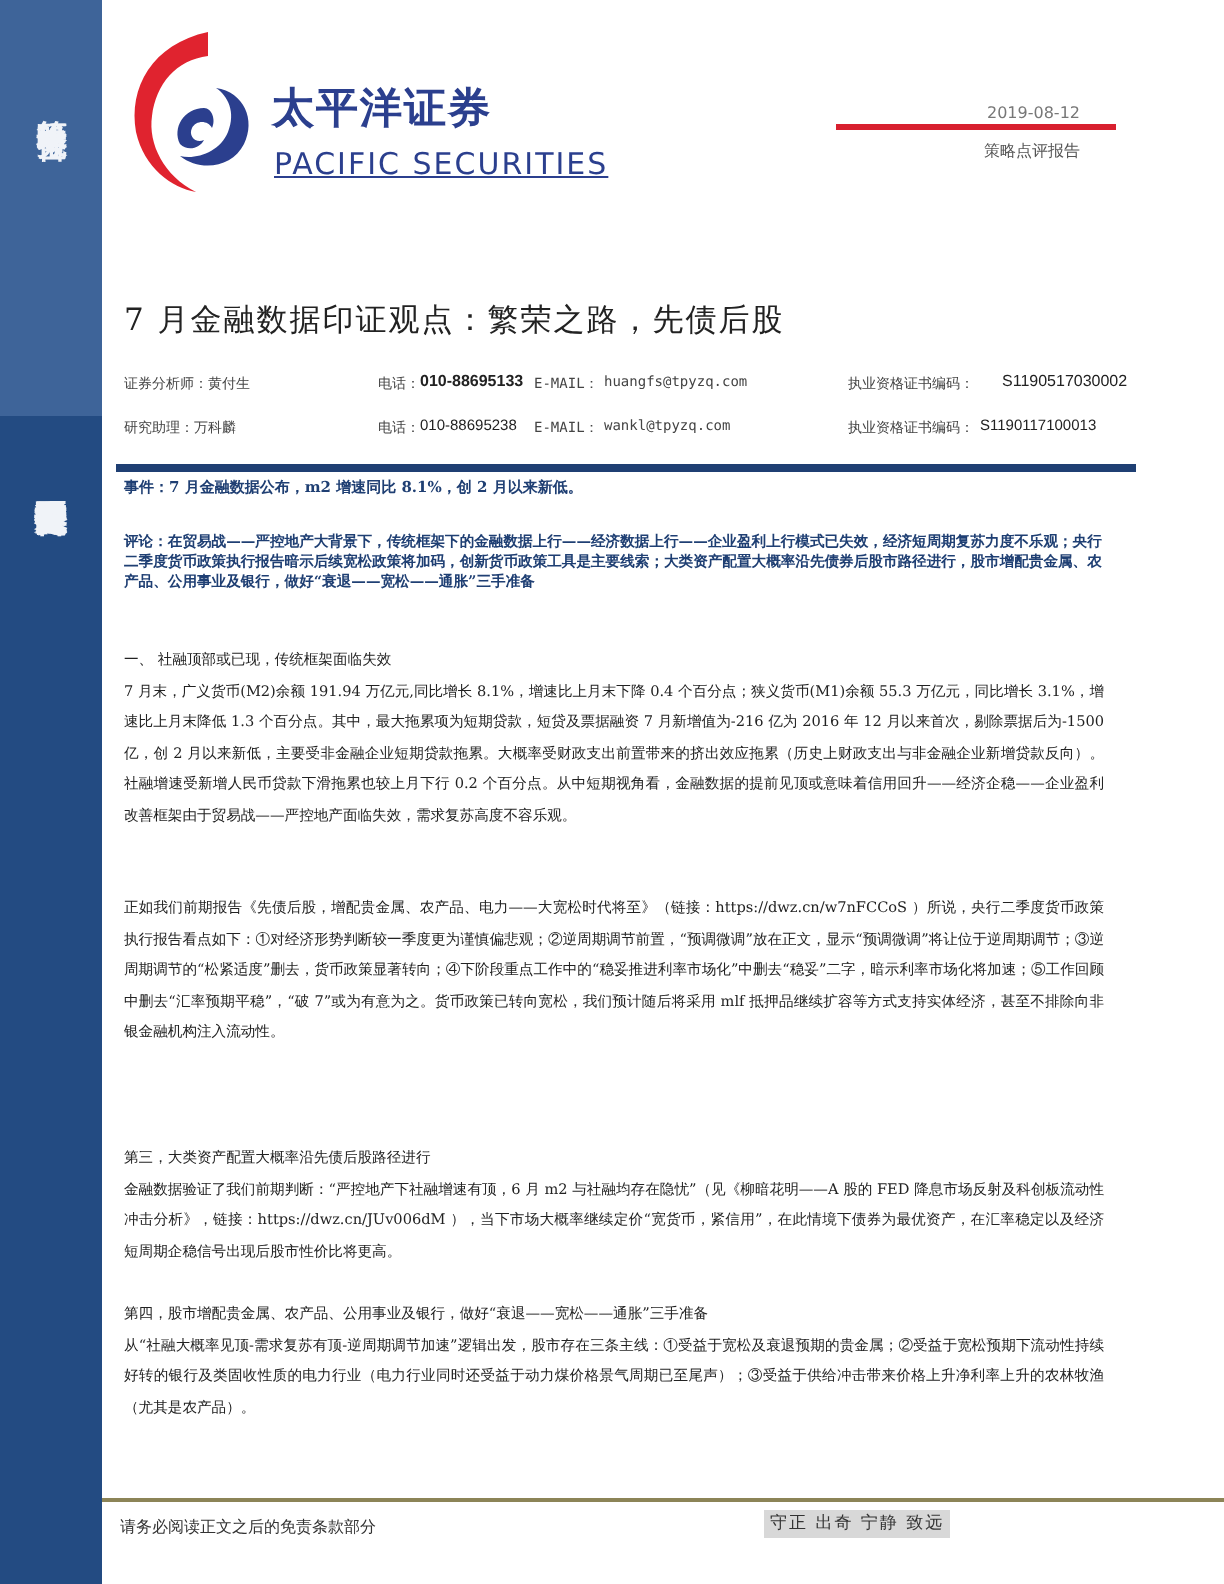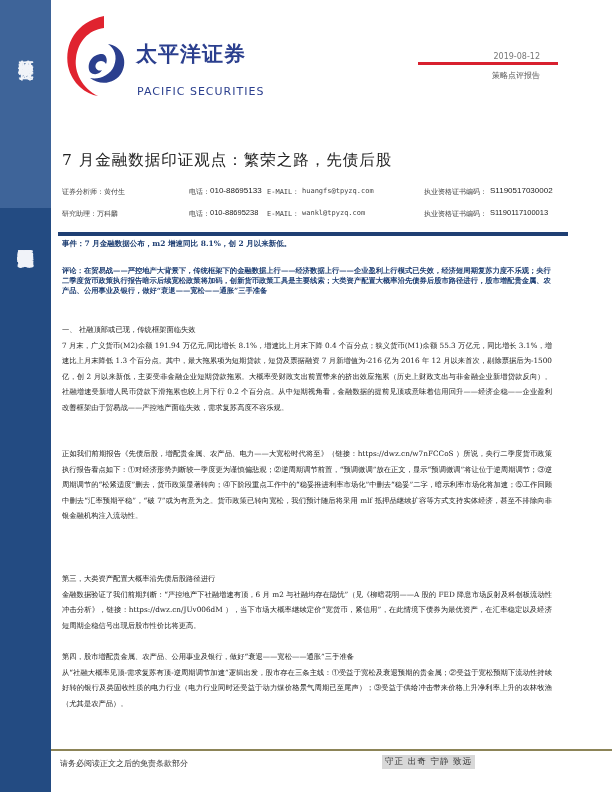--- a/index.html
+++ b/index.html
@@ -8,22 +8,22 @@
   .sidebar-top { position:absolute; left:0; top:0; width:51px; height:208px; background:#3e6499; }
   .sidebar-bottom { position:absolute; left:0; top:208px; width:51px; height:584px; background:#234b82; }
   .side-text { position:absolute; color:#f0f3f8; font-weight:bold; writing-mode:vertical-rl;
                text-orientation:upright; letter-spacing:1px; left:50%; transform:translateX(-50%); }
   .side-text.top { top:48px; font-size:15px; }
   .side-text.bottom { top:30px; font-size:16px; letter-spacing:0px; line-height:1; }
 
   .logo { position:absolute; left:64px; top:14px; width:70px; height:84px; }
   .brand-cn { position:absolute; left:136px; top:40px; font-family:"DejaVu Sans", sans-serif;
               font-size:21px; font-weight:bold; color:#2b3f8e; letter-spacing:1px; }
-  .brand-en { position:absolute; left:137px; top:85px; font-family:"DejaVu Sans", sans-serif;
-              font-size:11px; color:#2b3f8e; letter-spacing:1px; }
+  .brand-en { position:absolute; left:137px; top:73px; font-family:"DejaVu Sans", sans-serif;
+              font-size:15px; color:#2b3f8e; letter-spacing:1px;text-decoration:underline; }
   .date { position:absolute; right:72px; top:52px; font-family:"DejaVu Sans", sans-serif;
           font-size:8px; color:#777; }
   .red-rule { position:absolute; left:418px; top:62px; width:140px; height:3px; background:#d8202f; }
   .report-type { position:absolute; right:72px; top:70px; font-family:"DejaVu Sans", sans-serif;
                  font-size:8px; color:#555; }
 
   .title { position:absolute; left:62px; top:150px; font-size:15.5px; color:#222; letter-spacing:1px; }
   .meta-row { position:absolute; left:62px; width:500px; font-size:7px; color:#444; }
   .meta-row span { position:absolute; white-space:nowrap; }
   .meta-row .num { font-family:"Liberation Sans", sans-serif; font-size:8px; color:#222; }
@@ -63,25 +63,25 @@
 
 <div class="date">2019-08-12</div>
 <div class="red-rule"></div>
 <div class="report-type">策略点评报告</div>
 
 <div class="title">7 月金融数据印证观点：繁荣之路，先债后股</div>
 
 <div class="meta-row" style="top:187px;">
   <span style="left:0;">证券分析师：黄付生</span>
   <span style="left:127px;">电话：</span>
-  <span class="num" style="left:148px; top:-1px;">010-88695133</span>
+  <span class="num" style="left:148px; top:-1px;font-weight:bold;">010-88695133</span>
   <span class="mono" style="left:205px;">E-MAIL：</span>
   <span class="mono" style="left:240px;">huangfs@tpyzq.com</span>
   <span style="left:362px;">执业资格证书编码：</span>
-  <span class="num" style="left:428px; top:-1px;">S1190517030002</span>
+  <span class="num" style="left:439px; top:-1px;">S1190517030002</span>
 </div>
 <div class="meta-row" style="top:209px;">
   <span style="left:0;">研究助理：万科麟</span>
   <span style="left:127px;">电话：</span>
   <span class="num" style="left:148px; top:-1px; font-size:7.5px;">010-88695238</span>
   <span class="mono" style="left:205px;">E-MAIL：</span>
   <span class="mono" style="left:240px;">wankl@tpyzq.com</span>
   <span style="left:362px;">执业资格证书编码：</span>
   <span class="num" style="left:428px; top:-1px; font-size:7.5px;">S1190117100013</span>
 </div>

